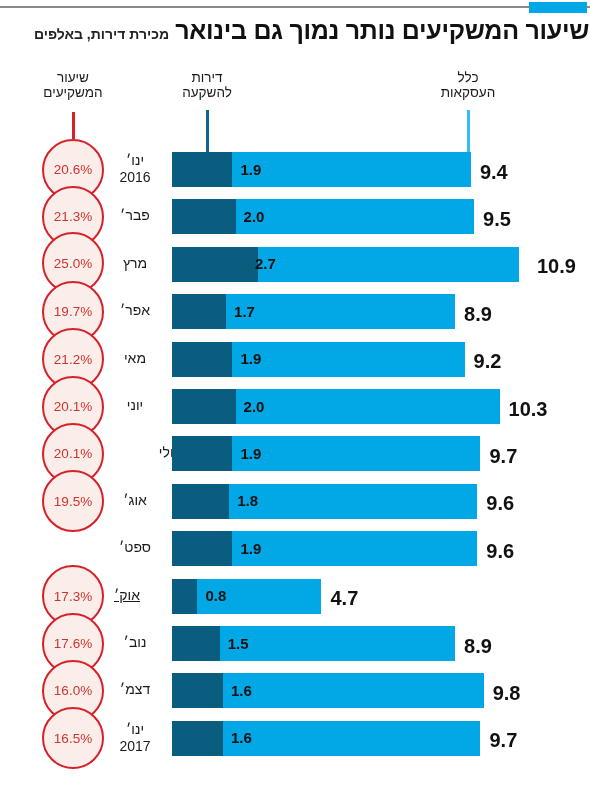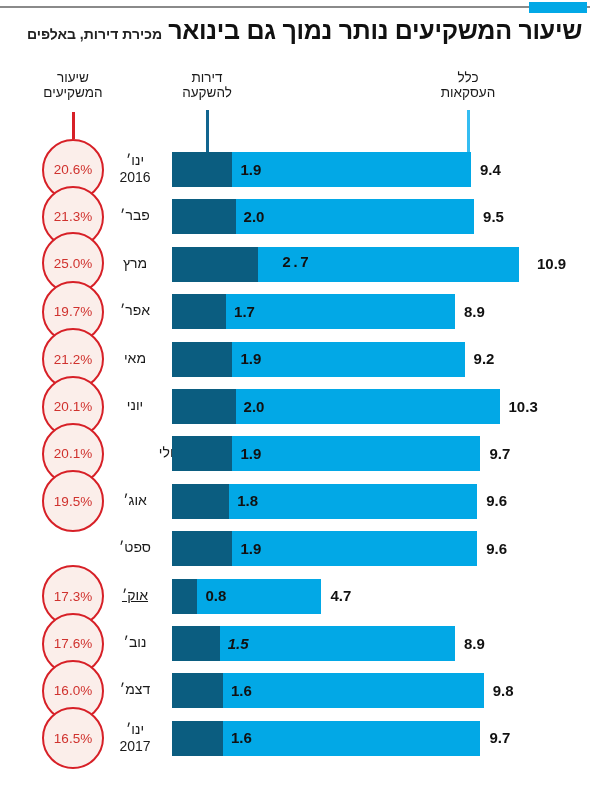--- a/index.html
+++ b/index.html
@@ -27,21 +27,21 @@
     position: absolute;
     left: 529px; top: 2px;
     width: 58px; height: 11px;
     background: #02a8e6;
   }
 
   
   #header {
     position: absolute;
     left: 0; right: 0; top: 16px;
-    padding: 0 8px;
+    padding: 0 1px;
     text-align: right;
     direction: rtl;
     white-space: nowrap;
   }
   #title {
     font-size: 25px;
     font-weight: bold;
     letter-spacing: -0.3px;
     color: #111111;
     display: inline;
@@ -123,21 +123,21 @@
   }
   .val-inner {
     position: absolute;
     font-size: 15px;
     font-weight: bold;
     color: #111111;
     direction: ltr;
   }
   .val-outer {
     position: absolute;
-    font-size: 15px;
+    font-size: 20px;
     font-weight: bold;
     color: #111111;
     direction: ltr;
     white-space: nowrap;
   }
 </style>
 </head>
 <body>
 
 <div id="top-rule"></div>
@@ -174,21 +174,21 @@
     <div class="pct-circle" style="left: 42px; top: 185.9px; z-index: 11;">21.3%</div>
     <div class="row-label" style="left: 104px; top: 207.4px;"><span>פבר׳</span></div>
     <div class="bar-light" style="left: 235.6px; top: 199.4px; width: 238.5px; height: 35px;"></div>
     <div class="bar-dark" style="left: 172px; top: 199.4px; width: 63.6px; height: 35px;"></div>
     <div class="val-inner" style="left: 243.6px; top: 207.9px;">2.0</div>
     <div class="val-outer" style="left: 483.1px; top: 207.9px;">9.5</div>
     <div class="pct-circle" style="left: 42px; top: 232px; z-index: 12;">25.0%</div>
     <div class="row-label" style="left: 104px; top: 254.8px;"><span>מרץ</span></div>
     <div class="bar-light" style="left: 257.86px; top: 246.8px; width: 260.76px; height: 35px;"></div>
     <div class="bar-dark" style="left: 172px; top: 246.8px; width: 85.86px; height: 35px;"></div>
-    <div class="val-inner" style="left: 282px; top: 255.3px; font-family: Liberation Mono, monospace;">2.7</div>
+    <div class="val-inner" style="left: 255px; top: 255.3px;">2.7</div>
     <div class="val-outer" style="left: 537px; top: 255.3px;">10.9</div>
     <div class="pct-circle" style="left: 42px; top: 280.7px; z-index: 13;">19.7%</div>
     <div class="row-label" style="left: 104px; top: 302.2px;"><span>אפר׳</span></div>
     <div class="bar-light" style="left: 226.06px; top: 294.2px; width: 228.96px; height: 35px;"></div>
     <div class="bar-dark" style="left: 172px; top: 294.2px; width: 54.06px; height: 35px;"></div>
     <div class="val-inner" style="left: 234.06px; top: 302.7px;">1.7</div>
     <div class="val-outer" style="left: 464.02px; top: 302.7px;">8.9</div>
     <div class="pct-circle" style="left: 42px; top: 328.1px; z-index: 14;">21.2%</div>
     <div class="row-label" style="left: 104px; top: 349.6px;"><span>מאי</span></div>
     <div class="bar-light" style="left: 232.42px; top: 341.6px; width: 232.14px; height: 35px;"></div>
@@ -212,30 +212,30 @@
     <div class="bar-light" style="left: 229.24px; top: 483.8px; width: 248.04px; height: 35px;"></div>
     <div class="bar-dark" style="left: 172px; top: 483.8px; width: 57.24px; height: 35px;"></div>
     <div class="val-inner" style="left: 237.24px; top: 492.3px;">1.8</div>
     <div class="val-outer" style="left: 486.28px; top: 492.3px;">9.6</div>
     <div class="row-label" style="left: 104px; top: 539.2px;"><span>ספט׳</span></div>
     <div class="bar-light" style="left: 232.42px; top: 531.2px; width: 244.86px; height: 35px;"></div>
     <div class="bar-dark" style="left: 172px; top: 531.2px; width: 60.42px; height: 35px;"></div>
     <div class="val-inner" style="left: 240.42px; top: 539.7px;">1.9</div>
     <div class="val-outer" style="left: 486.28px; top: 539.7px;">9.6</div>
     <div class="pct-circle" style="left: 42px; top: 565.1px; z-index: 19;">17.3%</div>
-    <div class="row-label" style="left: 104px; top: 586.6px; text-decoration: underline;"><span>אוק׳</span></div>
+    <div class="row-label" style="left: 96px; top: 586.6px; text-decoration: underline;"><span>אוק׳</span></div>
     <div class="bar-light" style="left: 197.44px; top: 578.6px; width: 124.02px; height: 35px;"></div>
     <div class="bar-dark" style="left: 172px; top: 578.6px; width: 25.44px; height: 35px;"></div>
     <div class="val-inner" style="left: 205.44px; top: 587.1px;">0.8</div>
     <div class="val-outer" style="left: 330.46px; top: 587.1px;">4.7</div>
     <div class="pct-circle" style="left: 42px; top: 612.5px; z-index: 20;">17.6%</div>
     <div class="row-label" style="left: 104px; top: 634px;"><span>נוב׳</span></div>
     <div class="bar-light" style="left: 219.7px; top: 626px; width: 235.32px; height: 35px;"></div>
     <div class="bar-dark" style="left: 172px; top: 626px; width: 47.7px; height: 35px;"></div>
-    <div class="val-inner" style="left: 227.7px; top: 634.5px; font-style: italic;">1.5</div>
+    <div class="val-inner" style="left: 227.7px; top: 634.5px;">1.5</div>
     <div class="val-outer" style="left: 464.02px; top: 634.5px;">8.9</div>
     <div class="pct-circle" style="left: 42px; top: 659.9px; z-index: 21;">16.0%</div>
     <div class="row-label" style="left: 104px; top: 681.4px;"><span>דצמ׳</span></div>
     <div class="bar-light" style="left: 222.88px; top: 673.4px; width: 260.76px; height: 35px;"></div>
     <div class="bar-dark" style="left: 172px; top: 673.4px; width: 50.88px; height: 35px;"></div>
     <div class="val-inner" style="left: 230.88px; top: 681.9px;">1.6</div>
     <div class="val-outer" style="left: 492.64px; top: 681.9px;">9.8</div>
     <div class="pct-circle" style="left: 42px; top: 707.3px; z-index: 22;">16.5%</div>
     <div class="row-label" style="left: 104px; top: 720.8px;"><span>ינו׳</span><span class="yr">2017</span></div>
     <div class="bar-light" style="left: 222.88px; top: 720.8px; width: 257.58px; height: 35px;"></div>

